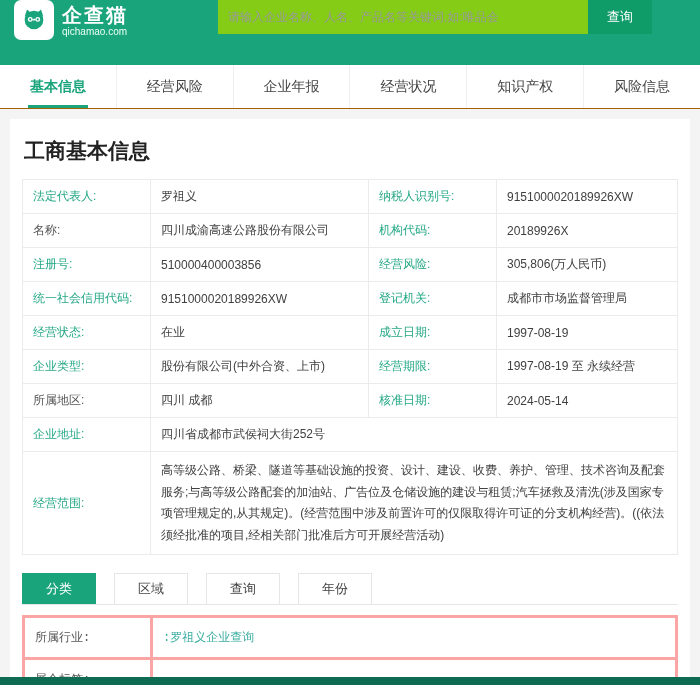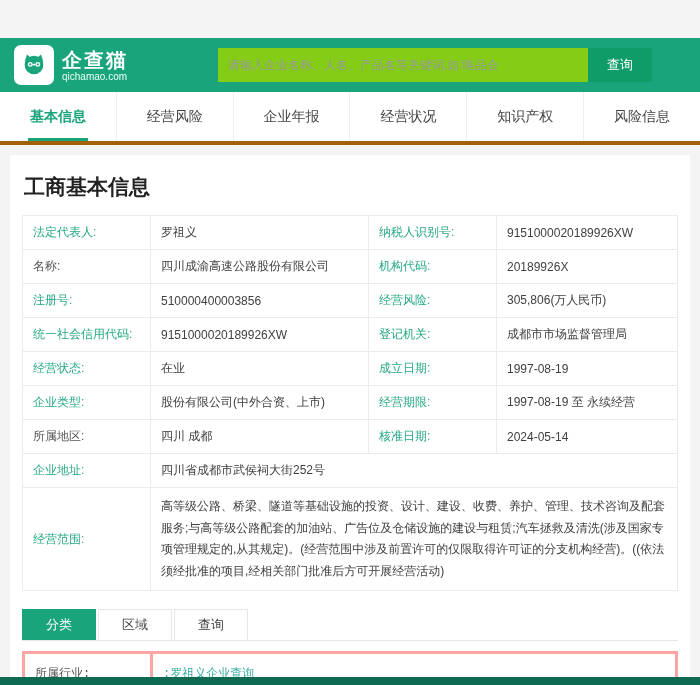--- a/index.html
+++ b/index.html
@@ -5,42 +5,42 @@
   * { box-sizing: border-box; margin: 0; padding: 0; }
   html,body { width:700px; height:685px; overflow:hidden; }
   body {
     font-family: "Liberation Sans", "DejaVu Sans", sans-serif;
     background:#f4f4f4;
     color:#3d3d3d;
     position:relative;
   }
   
   .topbar {
-    height:54px; background:#1aa47c;
-    display:flex; align-items:center; padding:0 14px;margin-top:38px;
+    height:65px; background:#1aa47c;
+    display:flex; align-items:flex-start; padding:0 14px;
   }
   .logo { display:flex; align-items:center; cursor:pointer; }
   .logo-box {
     width:40px; height:40px; background:#fff; border-radius:7px;
     display:flex; align-items:center; justify-content:center; margin-right:8px;
   }
   .brand { color:#fff; font-size:20px; font-weight:bold; letter-spacing:2px; line-height:22px; }
   .brand-sub { color:#eafff6; font-size:10px; line-height:11px; }
   .searchbar { display:flex; margin-left:90px; }
   .searchbar input {
     width:370px; height:34px; border:none; outline:none;
     padding:0 10px; font-size:12px; color:#333; background:#84cc16;
   }
   .searchbar input::placeholder { color:#999; }
   .search-btn {
     width:64px; height:34px; border:none; background:#0f9c68; color:#fff;
     font-size:13px; cursor:pointer;
   }
   
-  .nav { display:flex; background:#fff; height:53px; border-bottom:4px solid #a16207; }
+  .nav { display:flex; background:#fff; height:44px; border-bottom:1px solid #a16207; }
   .nav-tab {
     flex:1; display:flex; align-items:center; justify-content:center;
     font-size:14px; color:#444; border-right:1px solid #efefef;
     cursor:pointer; position:relative;
   }
   .nav-tab:last-child { border-right:none; }
   .nav-tab.active { color:#1aa47c; font-weight:bold; }
   .nav-tab.active::after {
     content:""; position:absolute; left:28px; right:28px; bottom:0;
     height:3px; background:#1aa47c;
@@ -54,21 +54,21 @@
   table.info td { border:1px solid #ebebeb; padding:8px 10px; vertical-align:middle; }
   td.lab { width:128px; color:#26a886; background:#fff; white-space:nowrap; }
   td.lab.dark { color:#555; }
   td.val { color:#404040; }
   td.scope { line-height:1.8; color:#404040; }
   
   .filter-tabs { display:flex; margin:18px 0 0 0; border-bottom:1px solid #e6e6e6; }
   .ftab {
     min-width:74px; height:31px; display:flex; align-items:center; justify-content:center;
     font-size:13px; color:#444; background:#fff; cursor:pointer;
-    border:1px solid #e6e6e6; border-bottom:none; margin-right:2px;
+    border:1px solid #e6e6e6; border-bottom:none; margin-right:18px;
   }
   .ftab.active { background:#1aa47c; color:#fff; border-color:#1aa47c; }
   
   table.tags { width:100%; border-collapse:collapse; font-size:12px; margin-top:10px; }
   table.tags td { border:3px solid #fca5a5; padding:11px 10px;font-family:Liberation Mono, monospace; }
   table.tags td.lab { color:#555; }
   a.taglink { color:#3aaca0; text-decoration:none; cursor:pointer; }
   .sep { color:#888; margin:0 3px; }
   
   .footer-bar {
@@ -167,20 +167,21 @@
       <td class="lab">经营范围:</td>
       <td class="scope" colspan="3">高等级公路、桥梁、隧道等基础设施的投资、设计、建设、收费、养护、管理、技术咨询及配套服务;与高等级公路配套的加油站、广告位及仓储设施的建设与租赁;汽车拯救及清洗(涉及国家专项管理规定的,从其规定)。(经营范围中涉及前置许可的仅限取得许可证的分支机构经营)。((依法须经批准的项目,经相关部门批准后方可开展经营活动)</td>
     </tr>
   </tbody>
     </table>
 
   <div class="filter-tabs">
     <div class="ftab active">分类</div>
     <div class="ftab">区域</div>
     <div class="ftab">查询</div>
+    <div class="ftab">年份</div>
   </div>
 
   <table class="tags">
     <tbody>
         <tr>
       <td class="lab" style="width:128px">所属行业:</td>
       <td>
         <a class="taglink">:罗祖义企业查询</a>
       </td>
     </tr>

